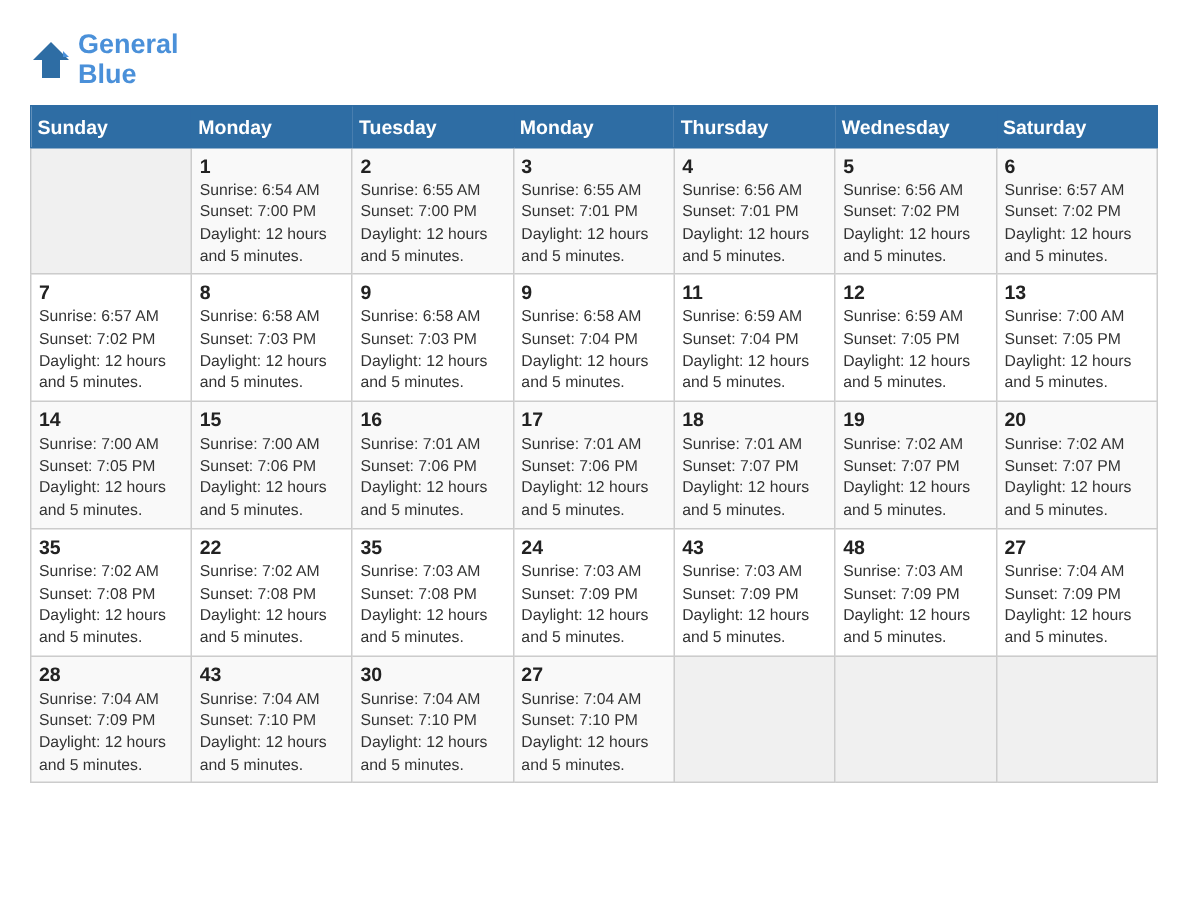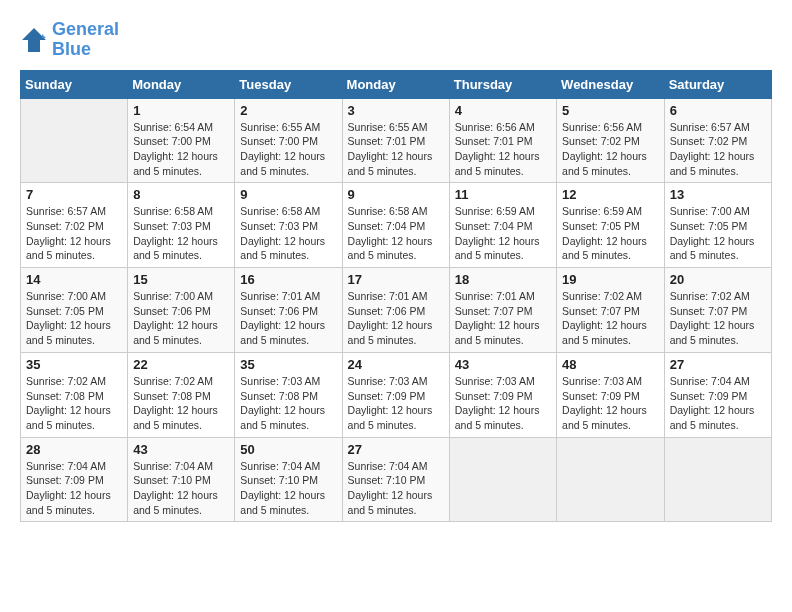--- a/index.html
+++ b/index.html
@@ -386,21 +386,21 @@
         <td>
           <span class="day-num">43</span>
           <div class="day-info">
             <span style="display: block;">Sunrise: 7:04 AM</span>
             <span style="display: block;">Sunset: 7:10 PM</span>
             <span style="display: block;">Daylight: 12 hours</span>
             <span style="display: block;">and 5 minutes.</span>
           </div>
         </td>
         <td>
-          <span class="day-num">50</span>
+          <span class="day-num">30</span>
           <div class="day-info">
             <span style="display: block;">Sunrise: 7:04 AM</span>
             <span style="display: block;">Sunset: 7:10 PM</span>
             <span style="display: block;">Daylight: 12 hours</span>
             <span style="display: block;">and 5 minutes.</span>
           </div>
         </td>
         <td>
           <span class="day-num">27</span>
           <div class="day-info">

